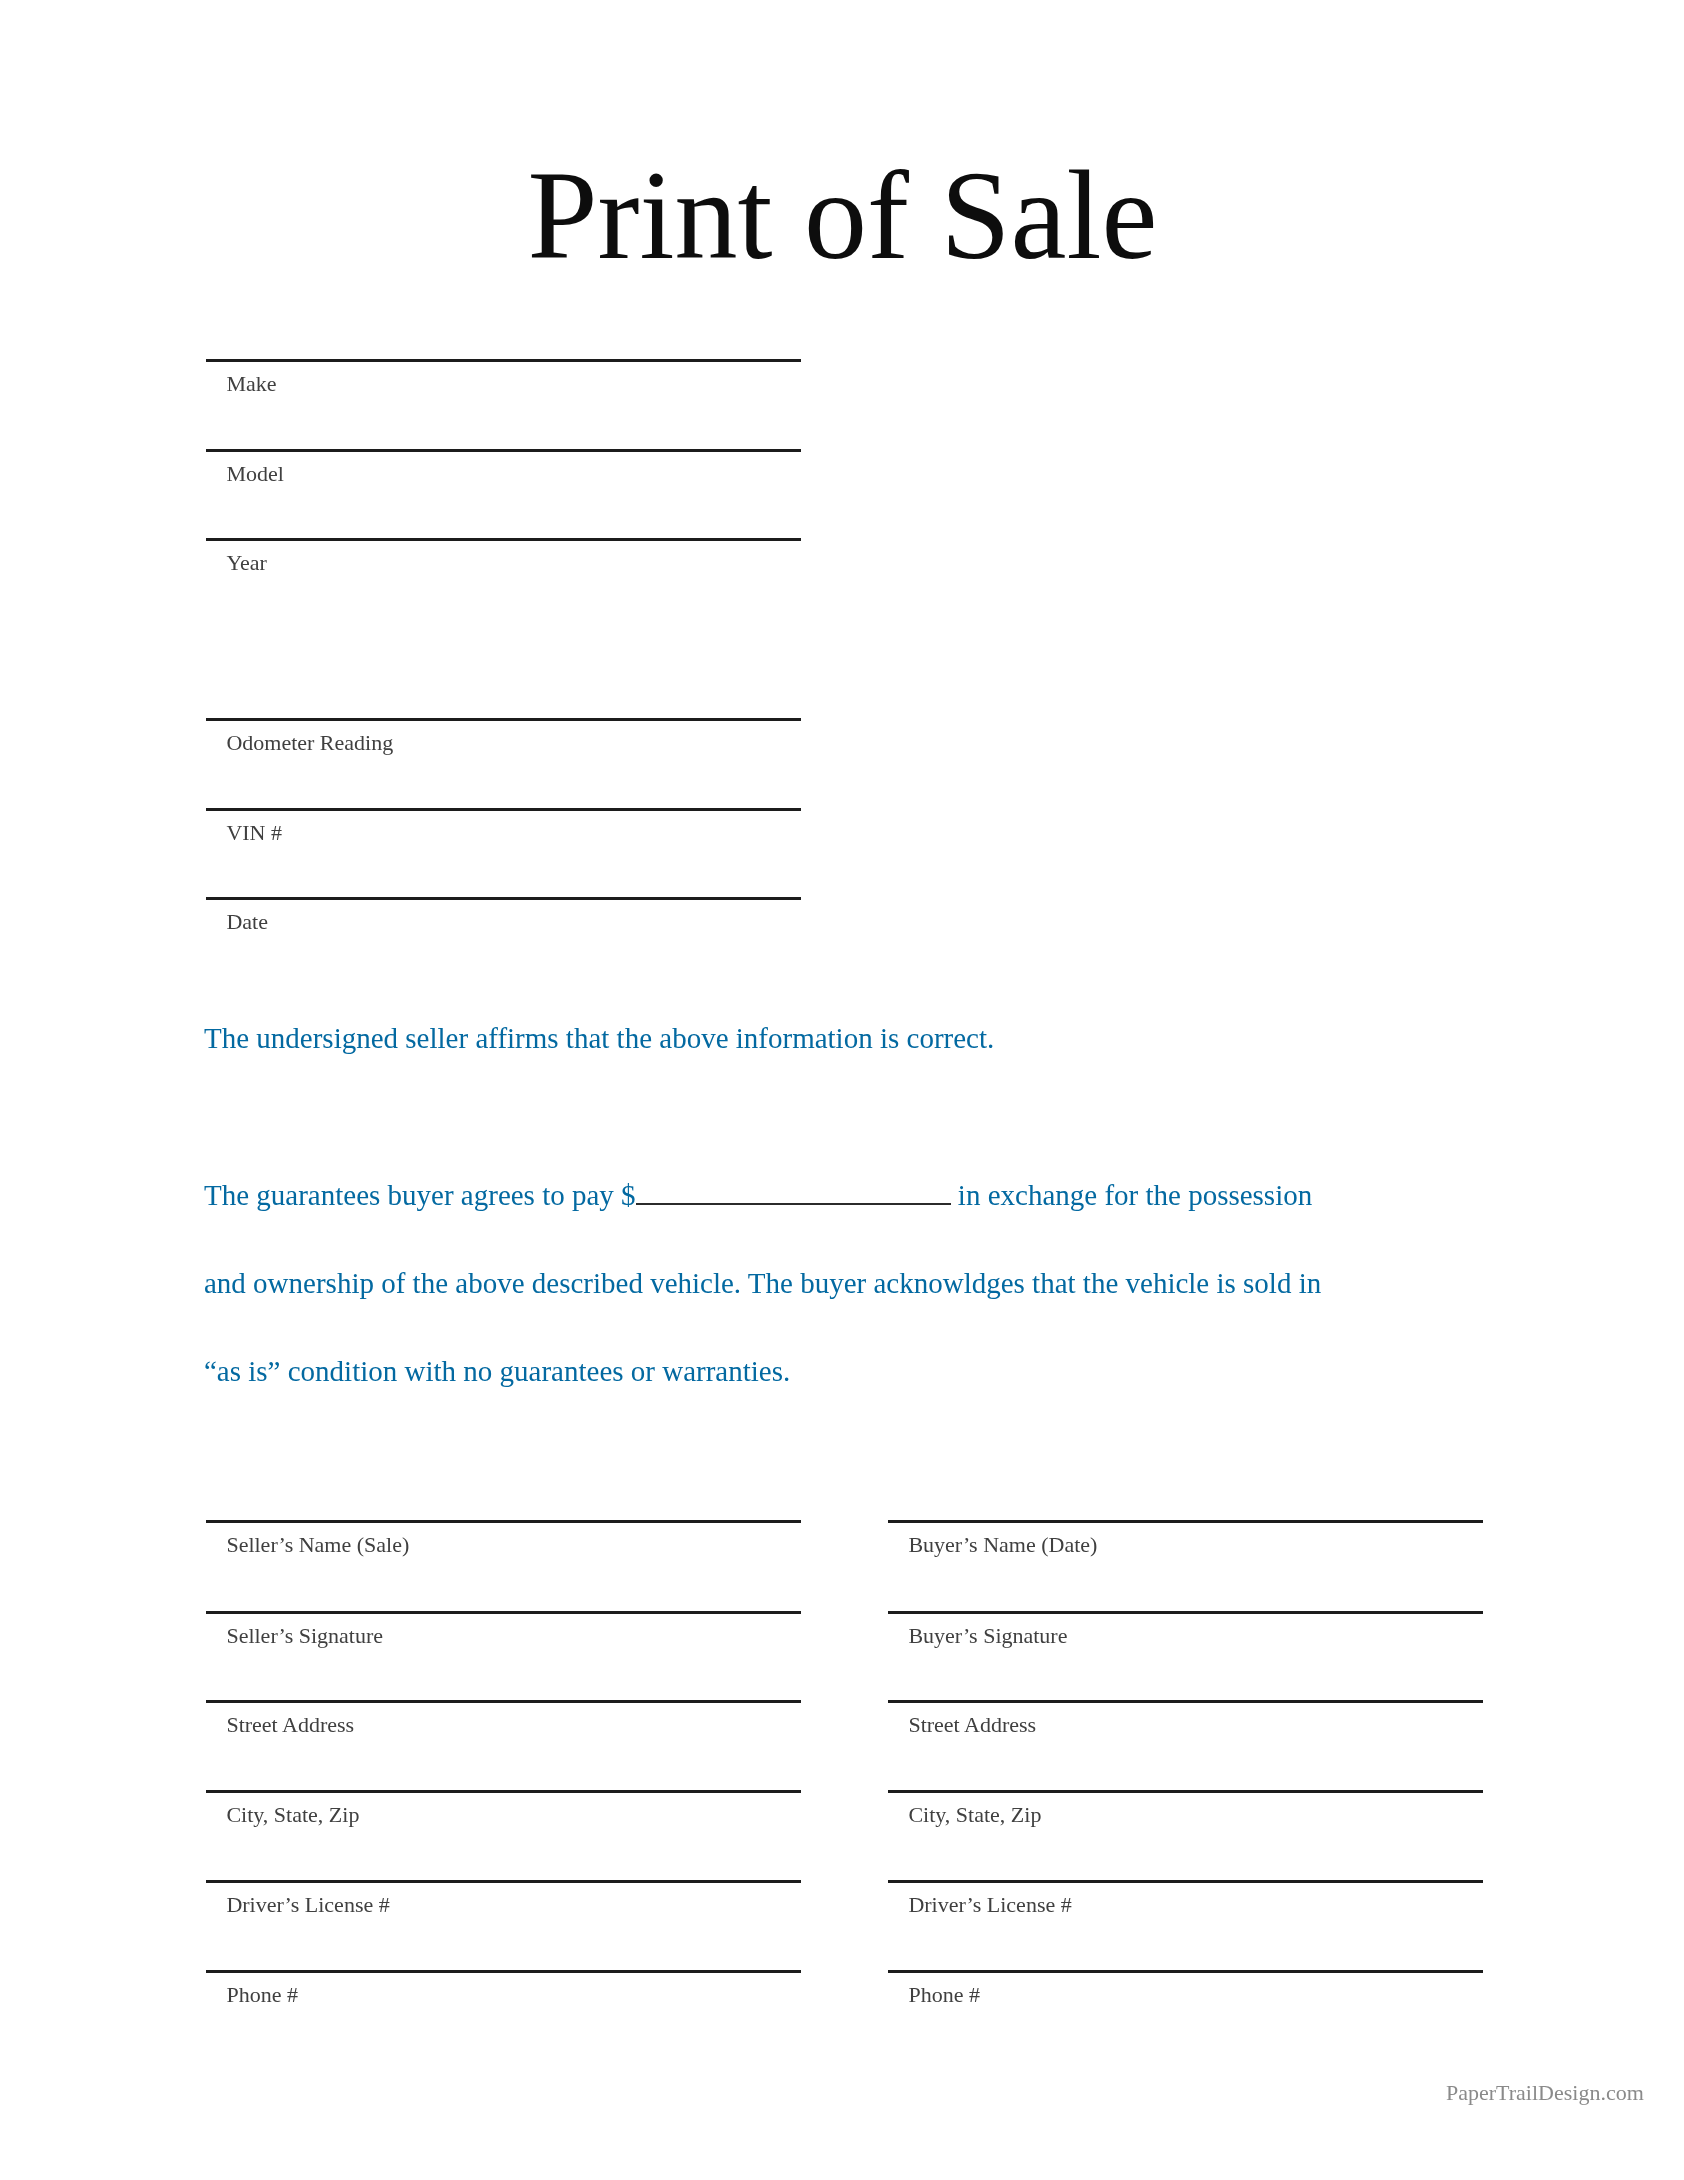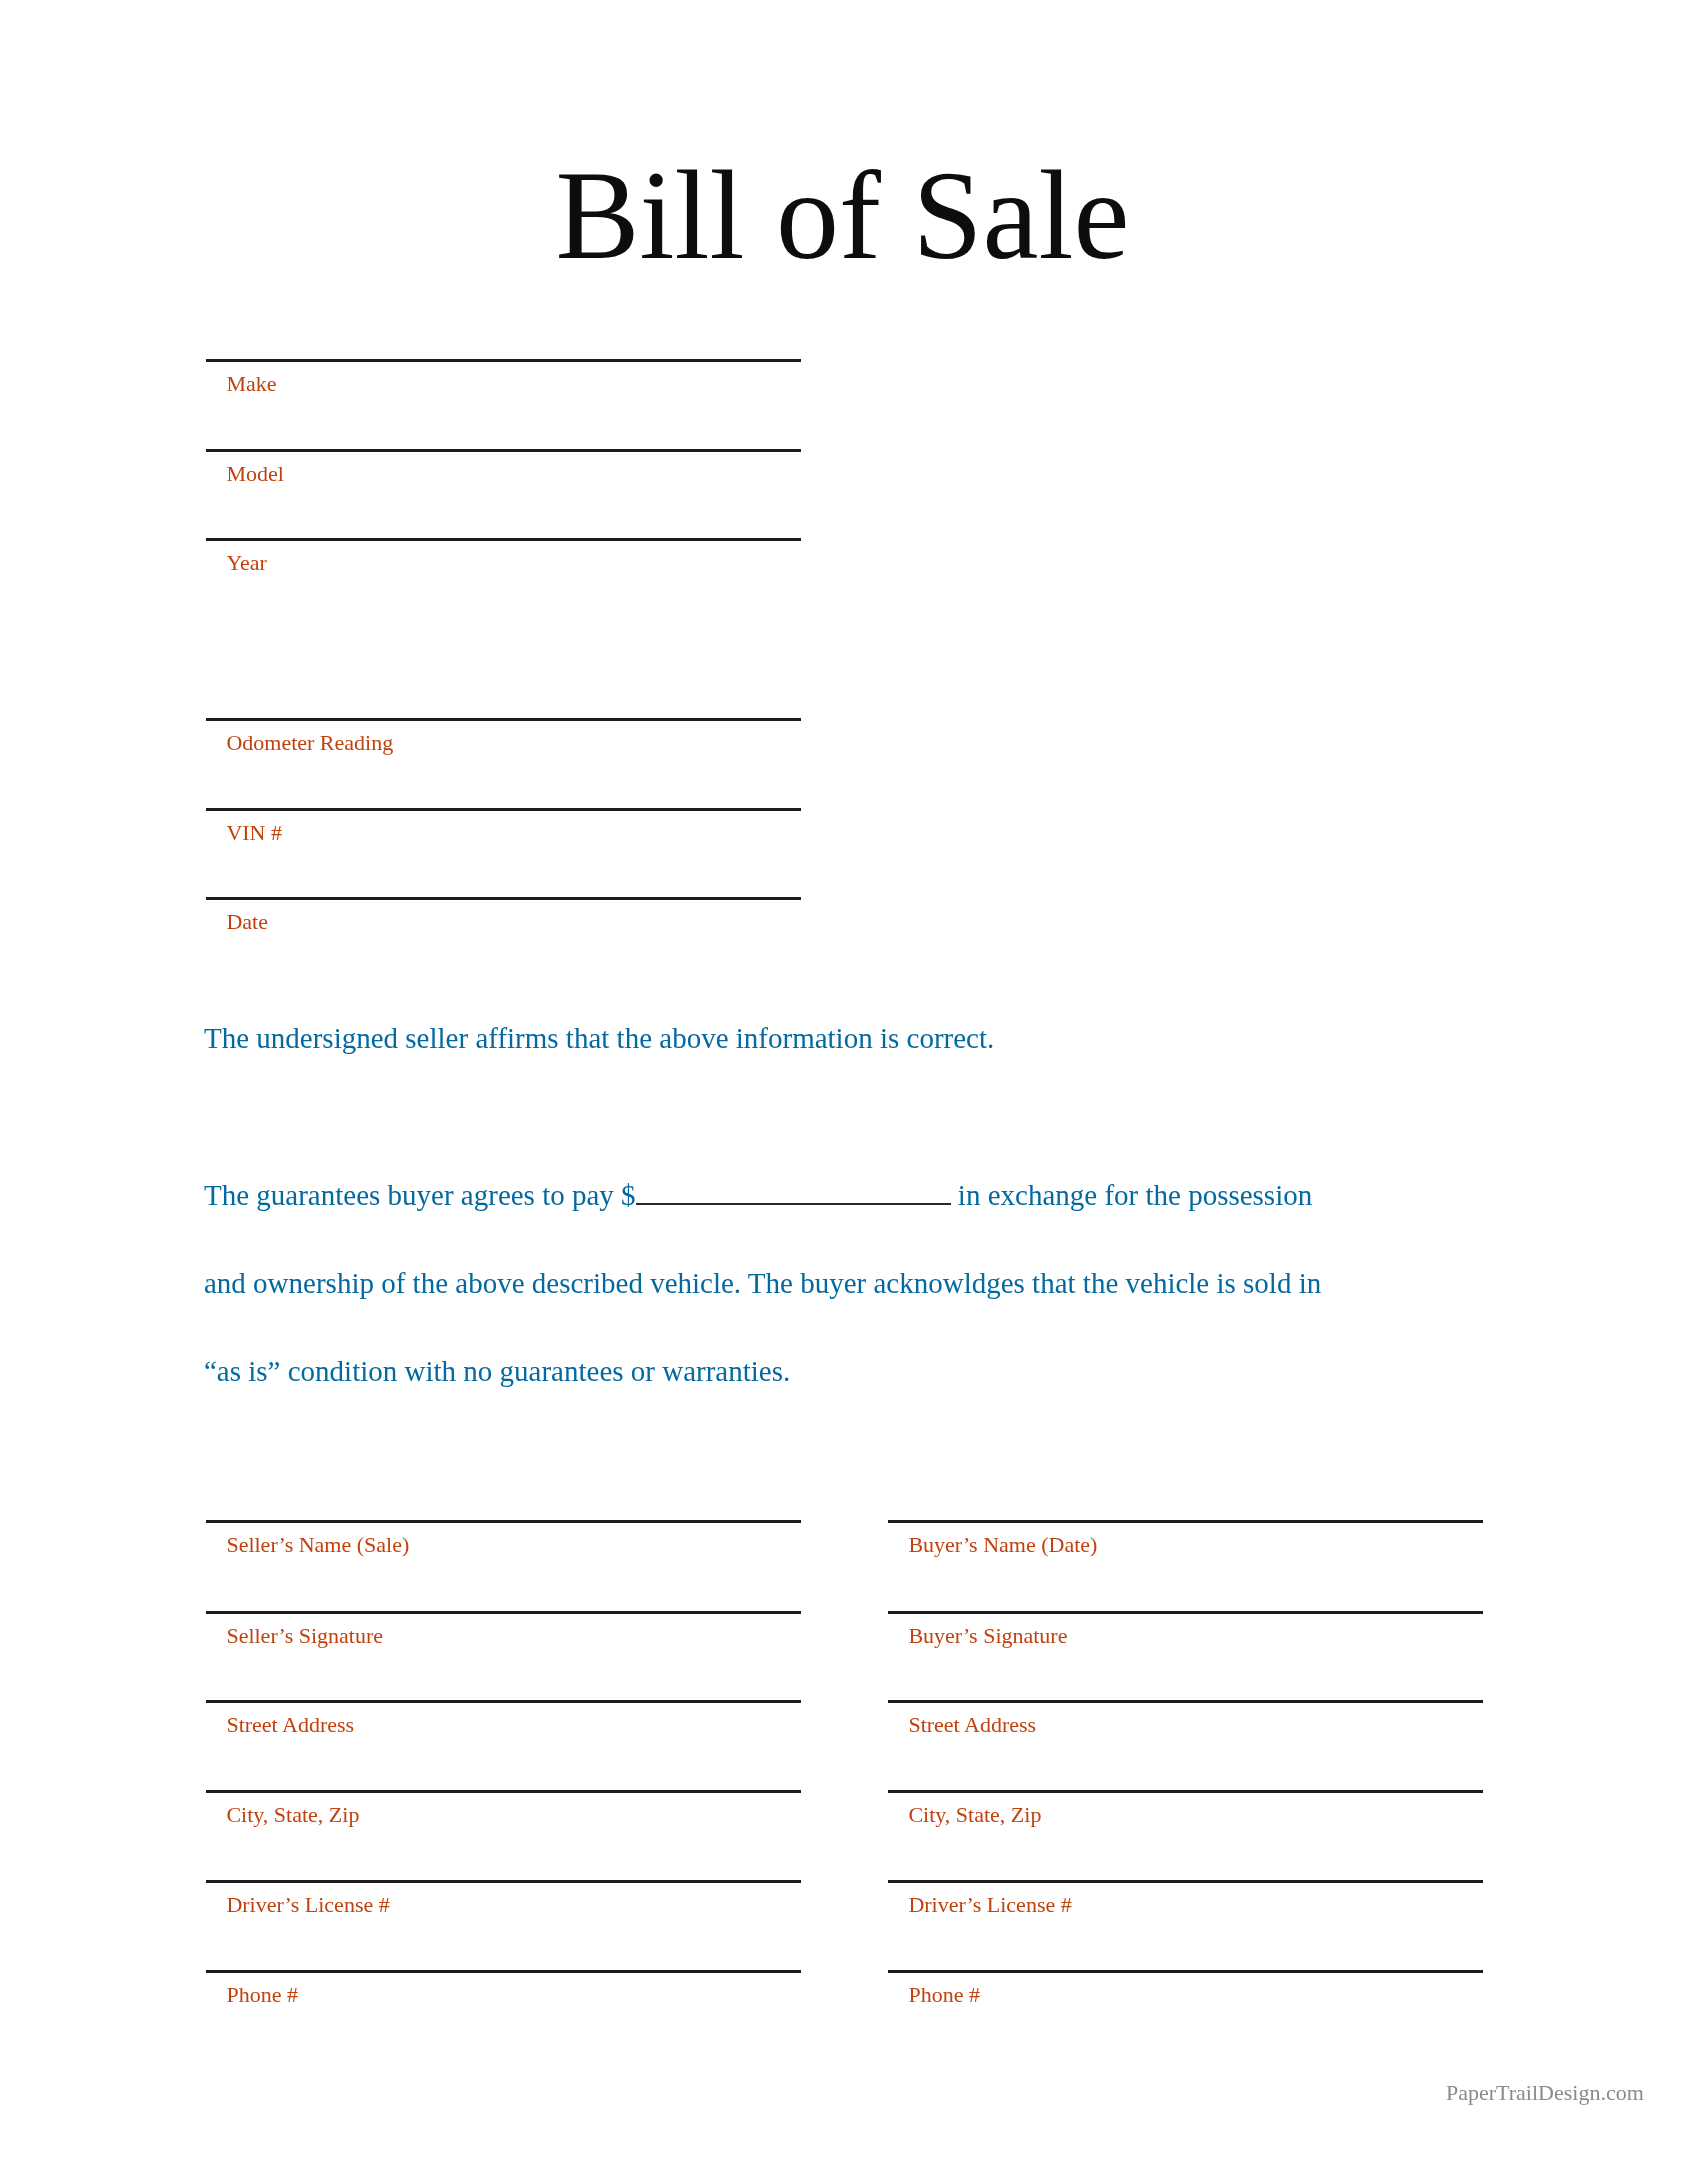--- a/index.html
+++ b/index.html
@@ -28,21 +28,21 @@
   
   .fill-field {
     position: absolute;
     width: 595px;
     border-top: 3.4px solid #1c1c1c;
   }
   .fill-field .caption {
     display: block;
     padding: 10.2px 0 0 20.4px;
     font-size: 22px;
-    color: #c2410c;
+    color: #404040;
     line-height: 1.1;
   }
   .col-left  { left: 206px; }
   .col-right { left: 888px; }
 
   .statement {
     position: absolute;
     left: 203px;
     margin: 1px;
     font-size: 29px;
@@ -66,21 +66,21 @@
     left: 1446px;
     font-size: 22px;
     color: #8a8a8a;
   }
 </style>
 </head>
 <body>
 
 <div class="page">
 
-  <h1 class="title">Bill of Sale</h1>
+  <h1 class="title">Print of Sale</h1>
 
   <div class="fill-field col-left" style="top:359px">
     <span class="caption">Make</span>
   </div>
   <div class="fill-field col-left" style="top:449px">
     <span class="caption">Model</span>
   </div>
   <div class="fill-field col-left" style="top:538px">
     <span class="caption">Year</span>
   </div>

